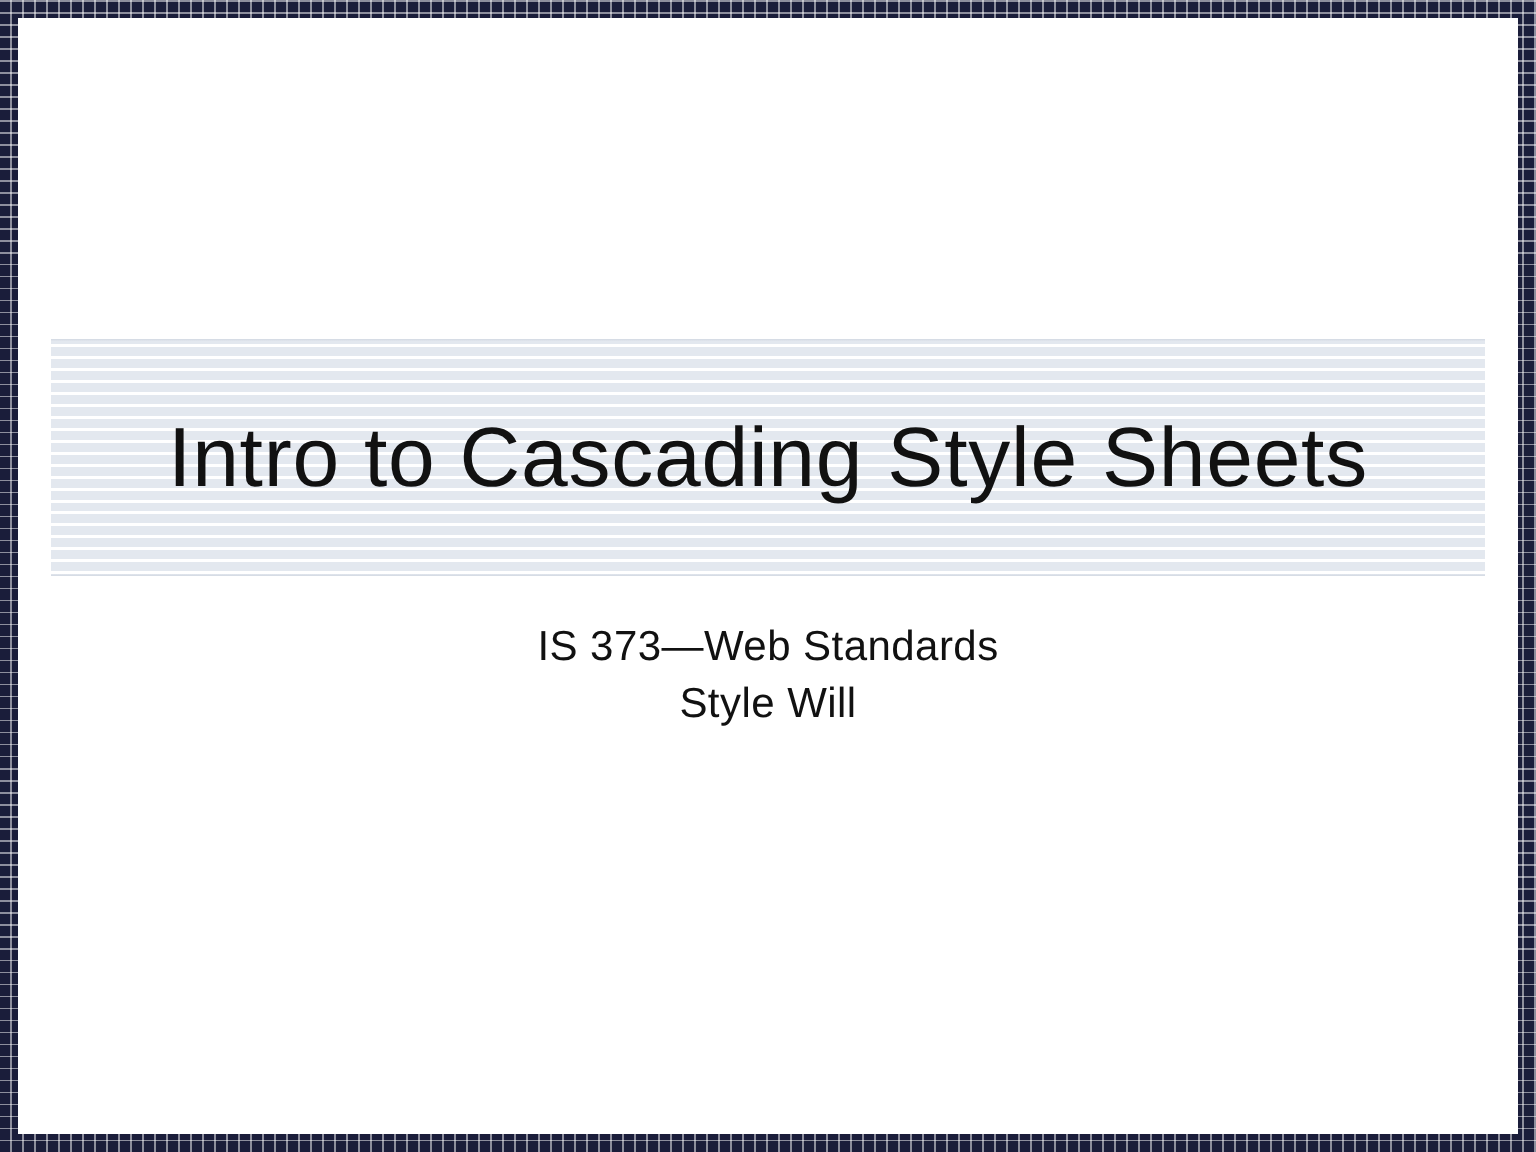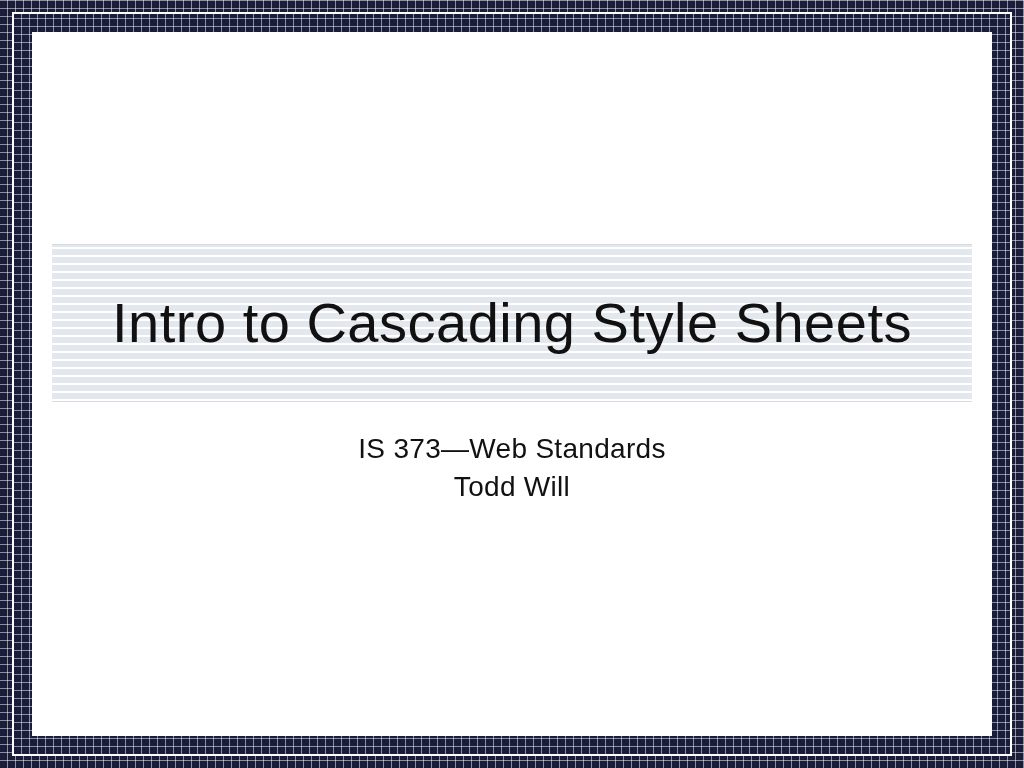--- a/index.html
+++ b/index.html
@@ -19,21 +19,21 @@
       height: 768px;
       padding: 12px;
       background-color: #1a1d3a;
       background-image:
         repeating-linear-gradient(0deg, transparent, transparent 7px, rgba(255,255,255,0.5) 7px, rgba(255,255,255,0.5) 8px),
         repeating-linear-gradient(90deg, transparent, transparent 7px, rgba(255,255,255,0.5) 7px, rgba(255,255,255,0.5) 8px);
     }
     .mid-frame {
       width: 100%;
       height: 100%;
-      padding: 18px;
+      padding: 0;
       background-color: #1a1d3a;
       background-image:
         repeating-linear-gradient(0deg, transparent, transparent 7px, rgba(255,255,255,0.5) 7px, rgba(255,255,255,0.5) 8px),
         repeating-linear-gradient(90deg, transparent, transparent 7px, rgba(255,255,255,0.5) 7px, rgba(255,255,255,0.5) 8px);
       border: 2px solid #ffffff;
       text-decoration: underline;
     }
     .inner-content {
       width: 100%;
       height: 100%;
@@ -81,17 +81,17 @@
 <body>
 
 <div class="outer-frame">
   <div class="mid-frame">
     <div class="inner-content">
       <div class="title-block">
         <div class="title-text">Intro to Cascading Style Sheets</div>
       </div>
       <div class="subtitle-block">
         <div class="subtitle-line">IS 373—Web Standards</div>
-        <div class="subtitle-line">Todd Will</div>
+        <div class="subtitle-line">Style Will</div>
       </div>
     </div>
   </div>
 </div>
 
 </body></html>

